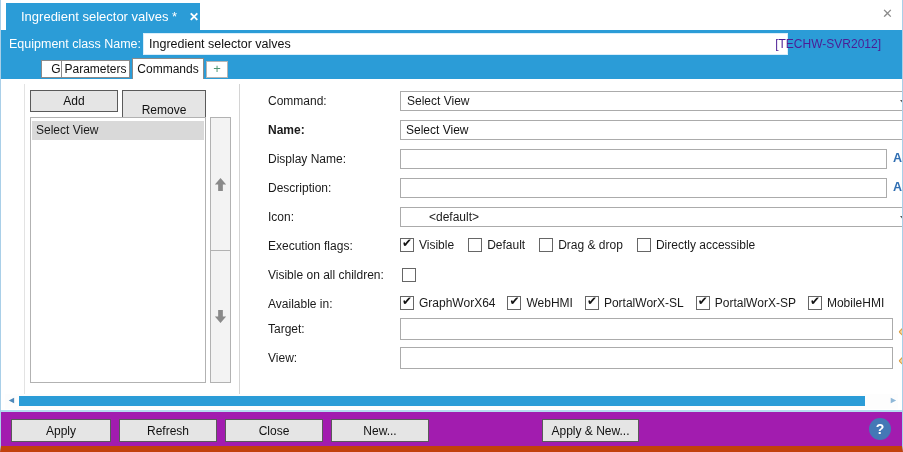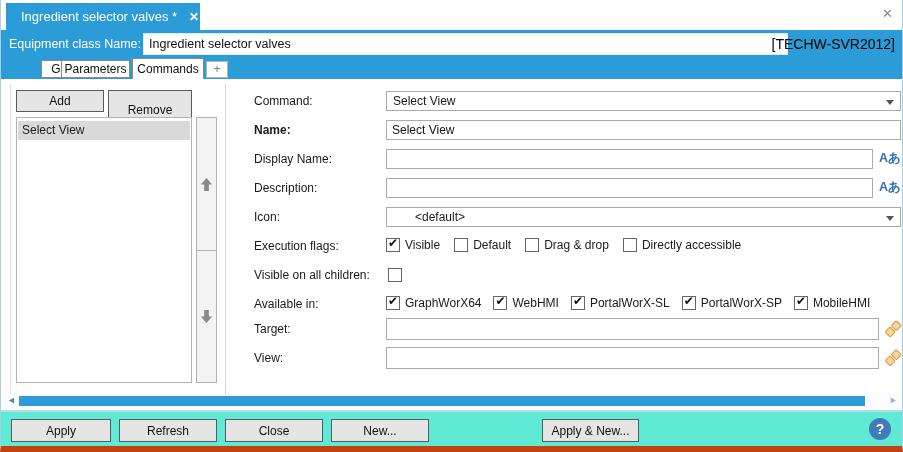--- a/index.html
+++ b/index.html
@@ -12,32 +12,32 @@
   .doctab{ position:absolute; left:5px; top:3px; width:194px; height:27px; background:#2b9cd7;
            display:flex; align-items:center; padding:0 8px; color:#fff; }
   .doctab .dt-title{ font-size:13px; margin-left:7px; white-space:nowrap; }
   .doctab .dt-close{ margin-left:12px; font-size:12px; font-weight:bold; cursor:default; }
   .win-close{ position:absolute; right:9px; top:6px; color:#8a8a8a; font-size:13px; }
   
   .headerbar{ position:absolute; top:30px; left:0; right:0; height:28px; background:#2b9cd7; }
   .eq-label{ position:absolute; left:8px; top:0; line-height:28px; color:#fff; font-size:12.5px; }
   .eq-input{ position:absolute; left:142px; top:3px; width:645px; height:22px; border:1px solid #d8eefb;
              font-family:"Liberation Sans",sans-serif; font-size:12.5px; padding:0 5px; color:#111; outline:none;}
-  .server{ position:absolute; right:7px; top:0; line-height:28px; color:#000000; font-size:14px; }
+  .server{ position:absolute; right:21px; top:0; line-height:28px; color:#4c1d95; font-size:12px; }
   
   .tabstrip{ position:absolute; top:58px; left:0; right:0; height:21px; background:#2b9cd7; }
   .tab{ position:absolute; top:2px; height:18px; background:#fff; border:1px solid #8a8a8a;
         text-align:center; line-height:16px; font-size:12px; color:#111; }
   .tab.t-general{ left:8px; width:63px;margin-left:32px; }
   .tab.t-parameters{ left:60px; width:69px; }
   .tab.t-commands{ left:131px; width:72px; top:0; height:21px; border-bottom:none; line-height:20px; }
   .tab.t-plus{ left:205px; width:22px; top:3px; height:17px; border-color:#b5b5b5; color:#4e9573;
                font-size:13px; line-height:14px; }
   
-  .content{ position:absolute; top:79px; left:2px; right:0; height:315px; background:#fff; }
+  .content{ position:absolute; top:79px; left:16px; right:0; height:315px; background:#fff; }
   .vline-a{ position:absolute; left:7px; top:5px; width:1px; height:310px; background:#e3e3e3; }
   .vline-b{ position:absolute; left:222px; top:5px; width:1px; height:310px; background:#d4d4d4; }
   .btn{ background:#e5e5e5; border:1px solid #5a5a5a; font-family:"Liberation Sans",sans-serif;
         font-size:12px; color:#111; text-align:center; }
   .btn-add{ position:absolute; left:13px; top:11px; width:88px; height:22px; }
   .btn-remove{ position:absolute; left:105px; top:11px; width:84px; height:40px; }
   .listbox{ position:absolute; left:13px; top:38px; width:176px; height:266px; border:1px solid #b2b2b2; background:#fff; }
   .list-item{ margin:3px 1px 0 1px; height:19px; line-height:19px; padding-left:4px; }
   .list-item.selected{ background:#d9d9d9; }
   .movestrip{ position:absolute; left:193px; top:38px; width:21px; height:266px; }
@@ -60,21 +60,21 @@
   .cb[data-checked="true"]::after{ content:"✔"; position:absolute; left:1px; top:-3px; font-size:12px; color:#111; }
   .cb-single{ position:absolute; left:385px; }
   .tagicon{ position:absolute; left:881px; width:18px; height:18px; }
   
   .hscroll{ position:absolute; left:4px; right:4px; top:394px; height:15px; background:#fdfdfd; }
   .hs-thumb{ position:absolute; left:14px; top:2px; width:846px; height:10px; background:#2b9cd7; }
   .hs-arrow{ position:absolute; top:1px; font-size:9px; color:#4d88b9; }
   .hs-left{ left:2px; } .hs-right{ right:0px; color:#8fb8d8; }
   .sep{ position:absolute; left:0; right:0; top:410px; height:2px; background:#b5dcf0; }
   
-  .footer{ position:absolute; left:0; right:0; top:412px; bottom:0; background:#5eead4;padding-left:34px; }
+  .footer{ position:absolute; left:0; right:0; top:412px; bottom:0; background:#a21caf;padding-left:34px; }
   .fbtn{ position:absolute; top:7px; height:23px; }
   .fb-0{ left:10px; width:100px; } .fb-1{ left:118px; width:98px; } .fb-2{ left:224px; width:98px; }
   .fb-3{ left:330px; width:98px; } .fb-4{ left:436px; width:97px; } .fb-5{ left:541px; width:97px; }
   .help{ position:absolute; right:11px; top:6px; width:22px; height:22px; border-radius:50%;
          background:#4478b6; color:#fff; font-weight:bold; font-size:14px; text-align:center; line-height:22px; }
 </style>
 </head>
 <body>
 
 <div class="window">

